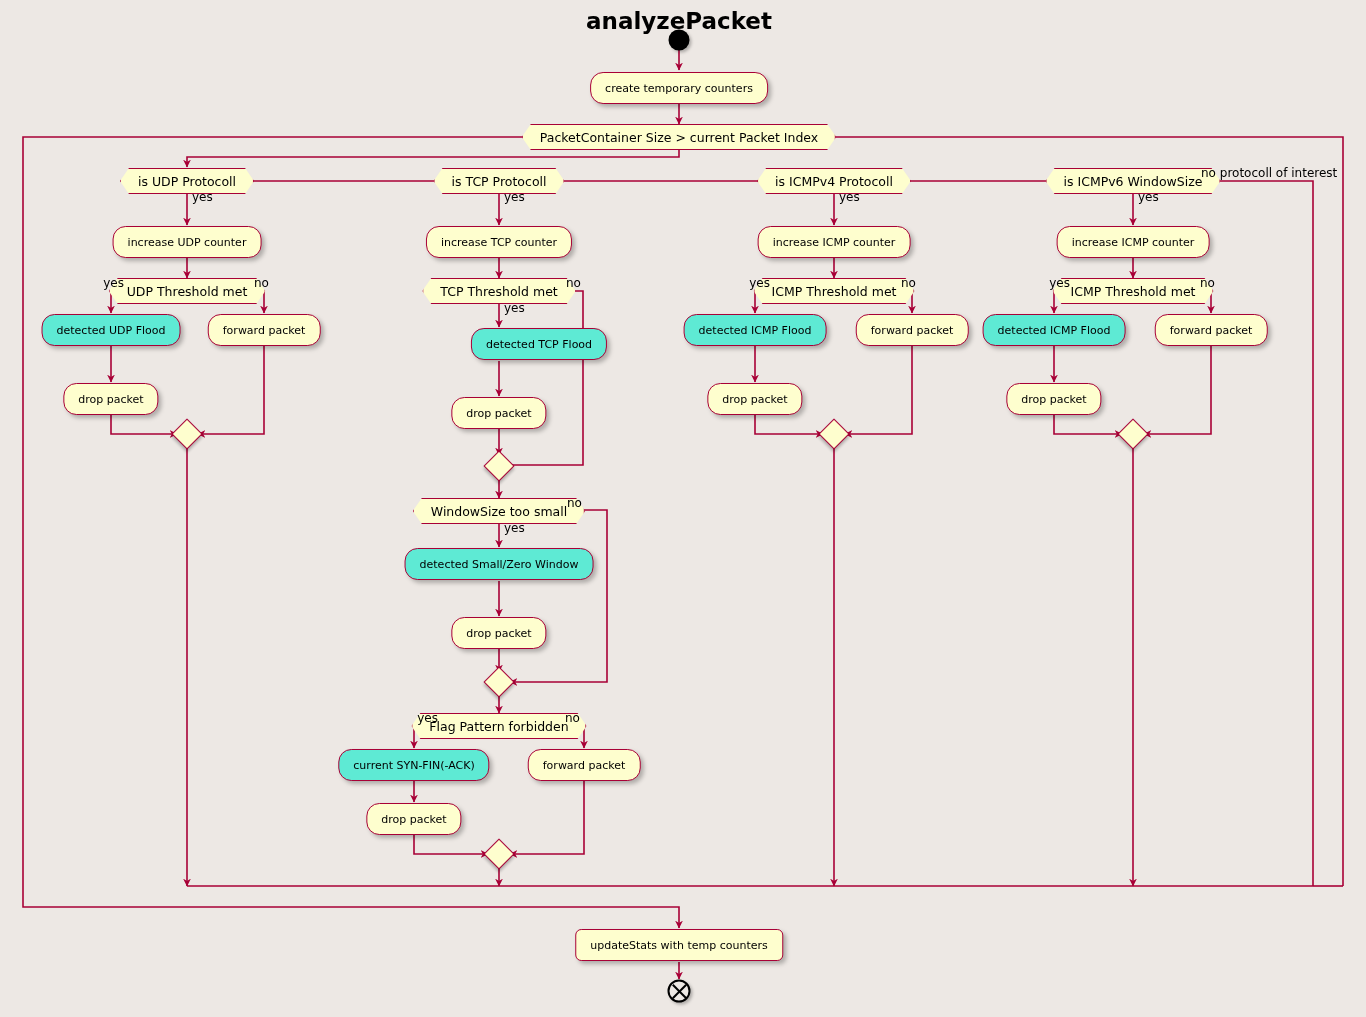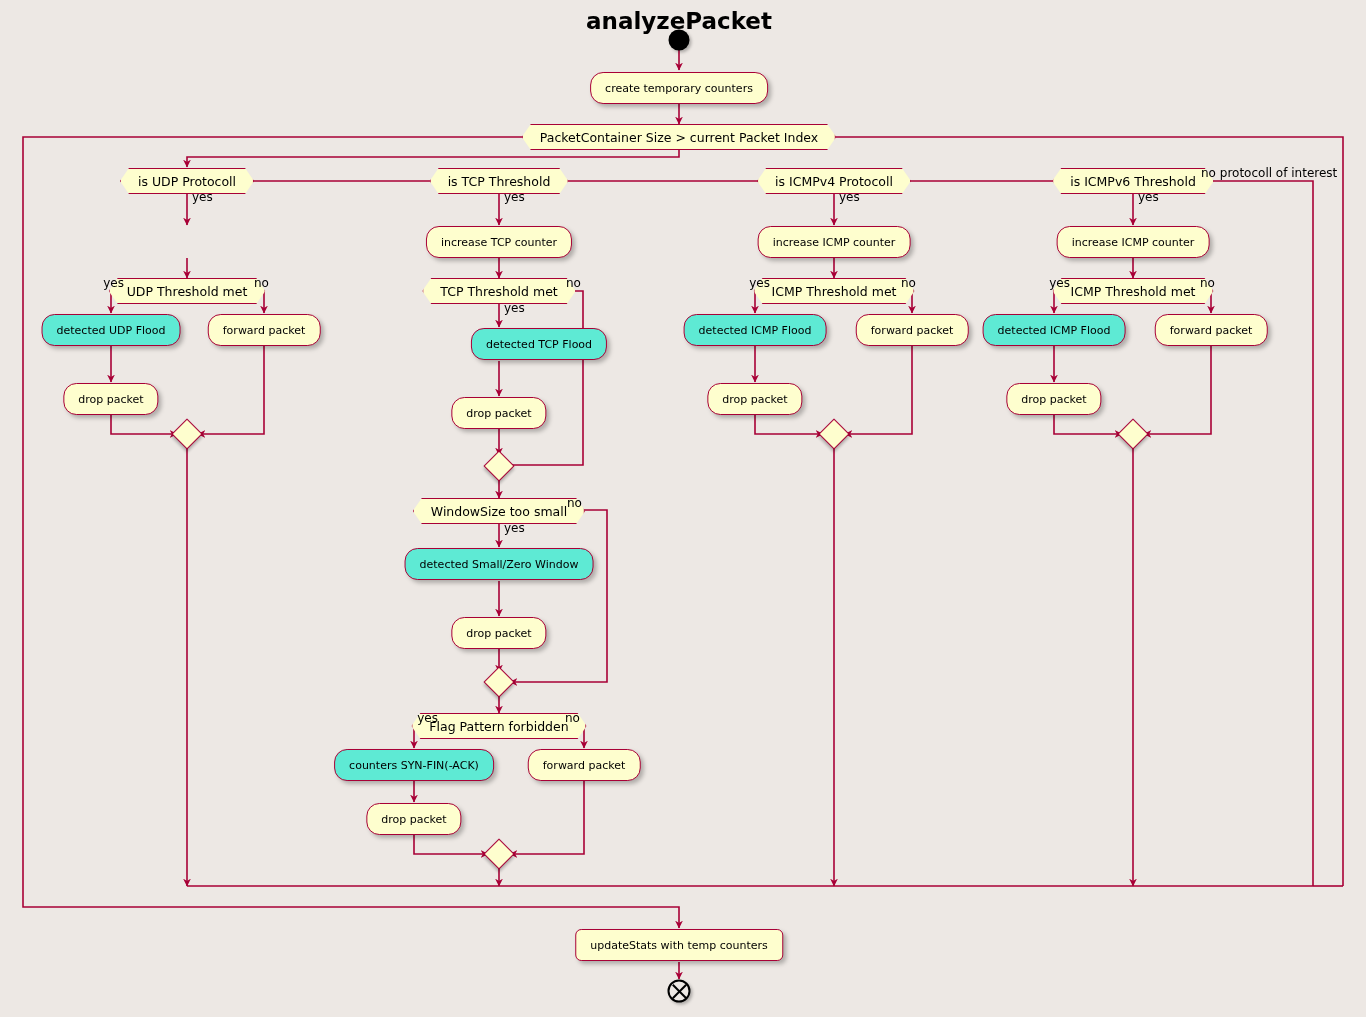--- a/index.html
+++ b/index.html
@@ -172,30 +172,31 @@
 
   <div class="title" style="left:679px;top:8px;">analyzePacket</div>
 
   <div class="startnode" style="left:679px;top:40px;"></div>
 
   <div class="node act" style="left:679px;top:72px;">create temporary counters</div>
 
   <div class="node cond" style="left:679px;top:124px;">PacketContainer Size &gt; current Packet Index</div>
 
   <div class="node cond" style="left:187px;top:168px;">is UDP Protocoll</div>
-  <div class="node cond" style="left:499px;top:168px;">is TCP Threshold</div>
+  <div class="node cond" style="left:499px;top:168px;">is TCP Protocoll</div>
   <div class="node cond" style="left:834px;top:168px;">is ICMPv4 Protocoll</div>
-  <div class="node cond" style="left:1133px;top:168px;">is ICMPv6 Threshold</div>
+  <div class="node cond" style="left:1133px;top:168px;">is ICMPv6 WindowSize</div>
 
   <div class="elabel" style="left:192px;top:190px;">yes</div>
   <div class="elabel" style="left:504px;top:190px;">yes</div>
   <div class="elabel" style="left:839px;top:190px;">yes</div>
   <div class="elabel" style="left:1138px;top:190px;">yes</div>
   <div class="elabel" style="left:1201px;top:166px;">no protocoll of interest</div>
 
+  <div class="node act" style="left:187px;top:226px;">increase UDP counter</div>
   <div class="node cond" style="left:187px;top:278px;">UDP Threshold met</div>
   <div class="elabel r" style="left:124px;top:276px;">yes</div>
   <div class="elabel" style="left:254px;top:276px;">no</div>
   <div class="node act danger" style="left:111px;top:314px;">detected UDP Flood</div>
   <div class="node act" style="left:264px;top:314px;">forward packet</div>
   <div class="node act" style="left:111px;top:383px;">drop packet</div>
   <div class="diamond" style="left:187px;top:434px;"></div>
 
   <div class="node act" style="left:499px;top:226px;">increase TCP counter</div>
   <div class="node cond" style="left:499px;top:278px;">TCP Threshold met</div>
@@ -208,21 +209,21 @@
   <div class="node cond" style="left:499px;top:498px;">WindowSize too small</div>
   <div class="elabel" style="left:567px;top:496px;">no</div>
   <div class="elabel" style="left:504px;top:521px;">yes</div>
   <div class="node act danger" style="left:499px;top:548px;">detected Small/Zero Window</div>
   <div class="node act" style="left:499px;top:617px;">drop packet</div>
   <div class="diamond" style="left:499px;top:682px;"></div>
 
   <div class="node cond" style="left:499px;top:713px;">Flag Pattern forbidden</div>
   <div class="elabel r" style="left:438px;top:711px;">yes</div>
   <div class="elabel" style="left:565px;top:711px;">no</div>
-  <div class="node act danger" style="left:414px;top:749px;">counters SYN-FIN(-ACK)</div>
+  <div class="node act danger" style="left:414px;top:749px;">current SYN-FIN(-ACK)</div>
   <div class="node act" style="left:584px;top:749px;">forward packet</div>
   <div class="node act" style="left:414px;top:803px;">drop packet</div>
   <div class="diamond" style="left:499px;top:854px;"></div>
 
   <div class="node act" style="left:834px;top:226px;">increase ICMP counter</div>
   <div class="node cond" style="left:834px;top:278px;">ICMP Threshold met</div>
   <div class="elabel r" style="left:770px;top:276px;">yes</div>
   <div class="elabel" style="left:901px;top:276px;">no</div>
   <div class="node act danger" style="left:755px;top:314px;">detected ICMP Flood</div>
   <div class="node act" style="left:912px;top:314px;">forward packet</div>

